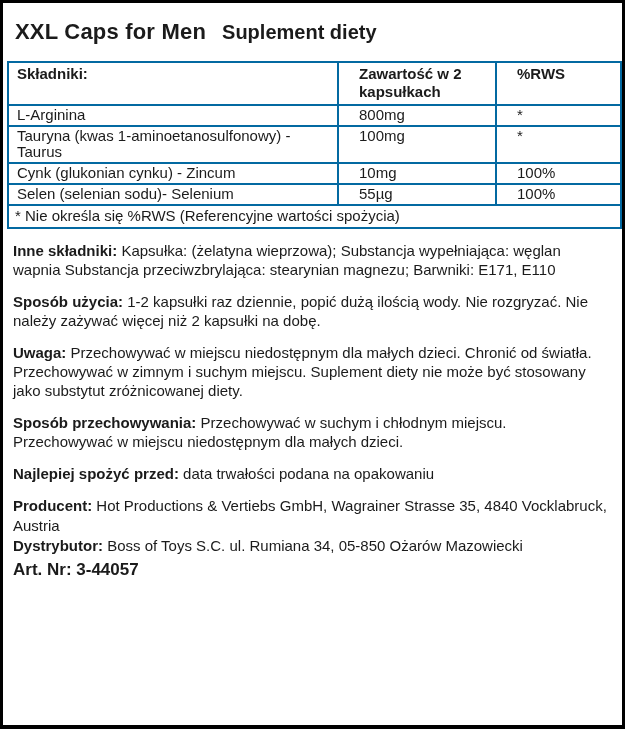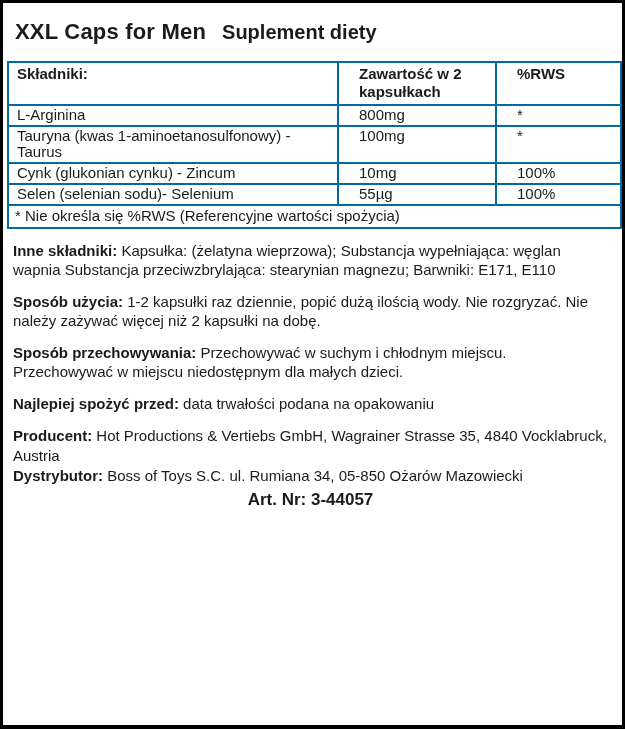--- a/index.html
+++ b/index.html
@@ -59,21 +59,21 @@
   
   .bodytext {
     padding: 12px 14px 0 10px;
     font-size: 15px;
     line-height: 19px;
   }
   .para { margin: 0 0 13px 0; }
   .lead { font-weight: bold; }
   .contact { line-height: 20px; margin: 0; }
   .art {
-    text-align: center;
+    text-align: left;
     font-weight: bold;
     font-size: 17px;
     margin: 4px 0 0 0;
   }
 </style>
 </head>
 <body>
 
 <div class="label">
 
@@ -121,20 +121,21 @@
     </tbody>
   </table>
 
   <div class="bodytext">
 
     <p class="para"><span class="lead">Inne składniki:</span> <span>Kapsułka: (żelatyna wieprzowa); Substancja wypełniająca: węglan wapnia Substancja przeciwzbrylająca: stearynian magnezu; Barwniki: E171, E110</span></p>
 
     <p class="para"><span class="lead">Sposób użycia:</span> <span>1-2 kapsułki raz dziennie, popić dużą ilością wody. Nie rozgryzać. Nie należy zażywać więcej niż 2 kapsułki na dobę.</span></p>
 
 
+    <p class="para"><span class="lead">Uwaga:</span> <span>Przechowywać w miejscu niedostępnym dla małych dzieci. Chronić od światła. Przechowywać w zimnym i suchym miejscu. Suplement diety nie może być stosowany jako substytut zróżnicowanej diety.</span></p>
 
     <p class="para"><span class="lead">Sposób przechowywania:</span> <span>Przechowywać w suchym i chłodnym miejscu. Przechowywać w miejscu niedostępnym dla małych dzieci.</span></p>
 
 
     <p class="para"><span class="lead">Najlepiej spożyć przed:</span> <span>data trwałości podana na opakowaniu</span></p>
 
     <div class="contact">
       <div><span class="lead">Producent:</span> <span>Hot Productions &amp; Vertiebs GmbH, Wagrainer Strasse 35, 4840 Vocklabruck, Austria</span></div>
       <div><span class="lead">Dystrybutor:</span> <span>Boss of Toys S.C. ul. Rumiana 34, 05-850 Ożarów Mazowiecki</span></div>
     </div>

